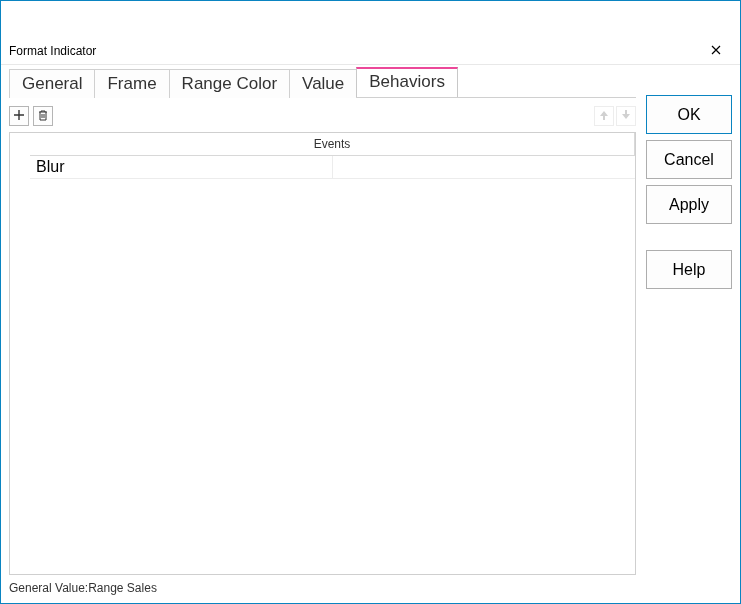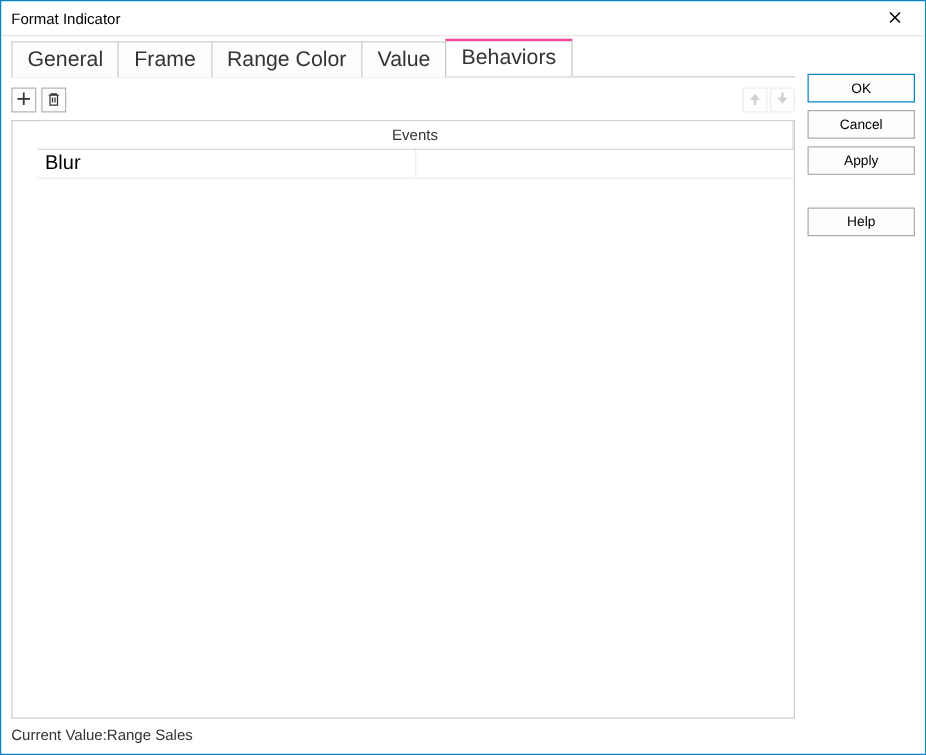--- a/index.html
+++ b/index.html
@@ -18,20 +18,21 @@
     flex-direction: column;
     background: #fff;
   }
   .titlebar {
     height: 28px;
     display: flex;
     align-items: center;
     justify-content: space-between;
     padding: 0 8px 0 8px;
     border-bottom: 1px solid #e8e8e8;
+    margin-top: 36px;
   }
   .titlebar-title {
     font-size: 12px;
     color: #000;
   }
   .titlebar-close {
     width: 32px;
     height: 100%;
     display: flex;
     align-items: center;
@@ -154,24 +155,24 @@
     color: #333;
   }
   .right {
     width: 86px;
     display: flex;
     flex-direction: column;
     gap: 6px;
     padding-top: 24px;
   }
   .btn {
-    height: 23px;
+    height: 39px;
     border: 1px solid #adadad;
     background: #fdfdfd;
-    font-size: 11px;
+    font-size: 16px;
     color: #000;
     display: flex;
     align-items: center;
     justify-content: center;
     cursor: pointer;
   }
   .btn.primary {
     border: 1px solid #0a84c1;
   }
   .right .spacer { height: 14px; }
@@ -248,21 +249,21 @@
           </div>
           <div class="grid-rows">
             <div class="grid-row">
               <div class="cell">Blur</div>
               <div class="cell"></div>
             </div>
           </div>
         </div>
 
         <div class="statusbar">
-          <span>Current Value:</span><span>Range Sales</span>
+          <span>General Value:</span><span>Range Sales</span>
         </div>
 
       </div>
     </div>
 
     <div class="right">
       <div class="btn primary">OK</div>
       <div class="btn">Cancel</div>
       <div class="btn">Apply</div>
       <div class="spacer"></div>

